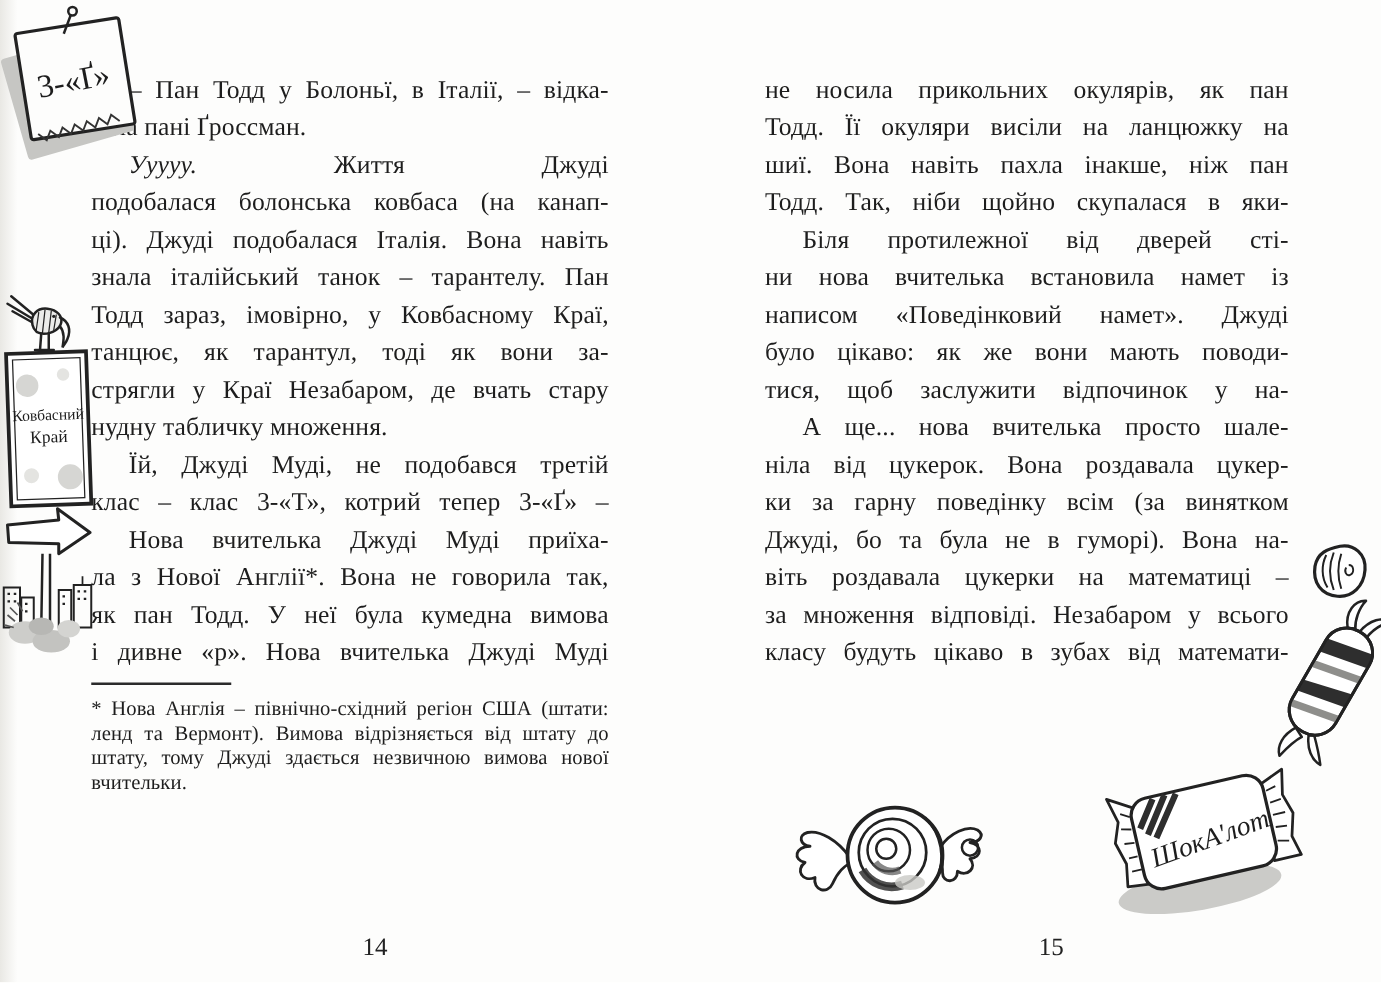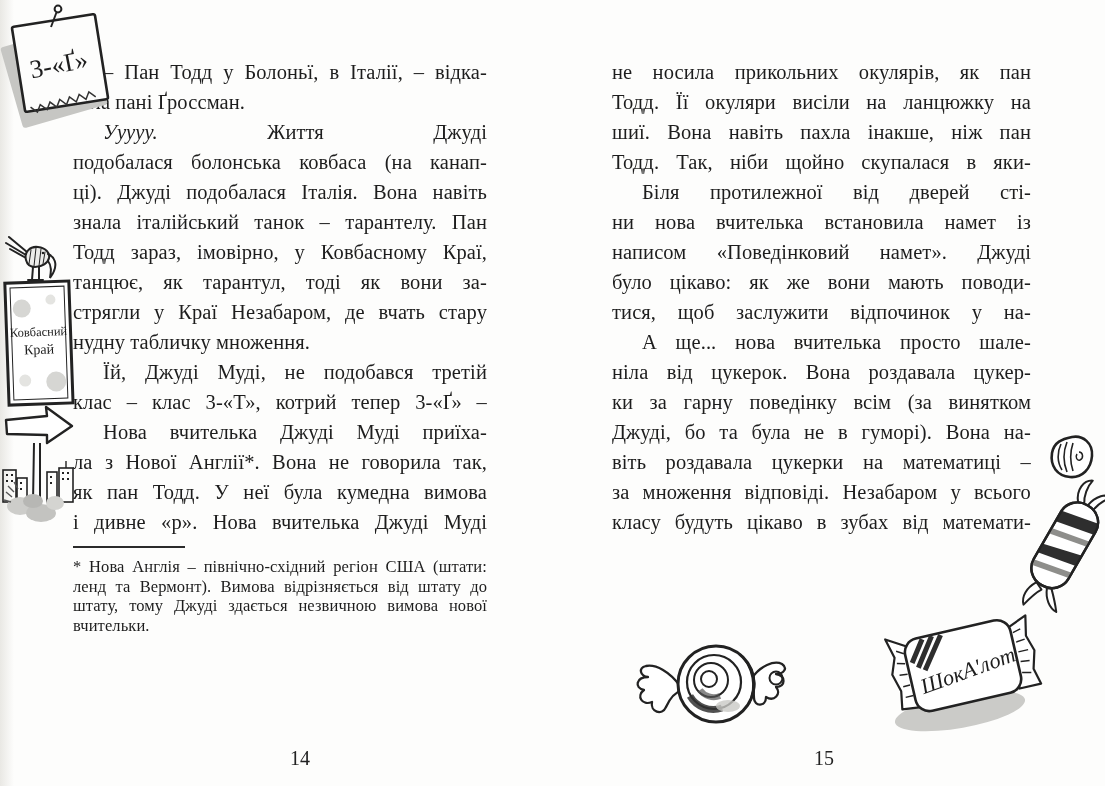--- a/index.html
+++ b/index.html
@@ -18,21 +18,21 @@
   .ln.j{display:flex;justify-content:space-between;}
   .ln.ind{padding-left:30px;}
   .ln span{display:block;white-space:pre;}
   .ln span.it{font-style:italic;}
   .footnote{margin-top:9px;}
   .fn-rule{width:112px;border-top:2px solid #2b2b2b;margin-bottom:9px;}
   .footnote .ln{height:19.5px;line-height:19.5px;font-size:16.5px;}
   .pagenum{position:absolute;top:710px;width:60px;text-align:right;
     font-size:20px;color:#222;margin-top:37px;}
   .pagenum.left{left:250px;}
-  .pagenum.right{left:774px;}
+  .pagenum.right{left:791px;}
   .illus{position:absolute;}
   svg{overflow:visible;display:block;}
   svg text{font-family:"Liberation Serif","DejaVu Serif",serif;fill:#1d1d1d;}
 </style>
 </head>
 <body>
 
 <div class="spread">
   <div class="edge-shade"></div>
 

